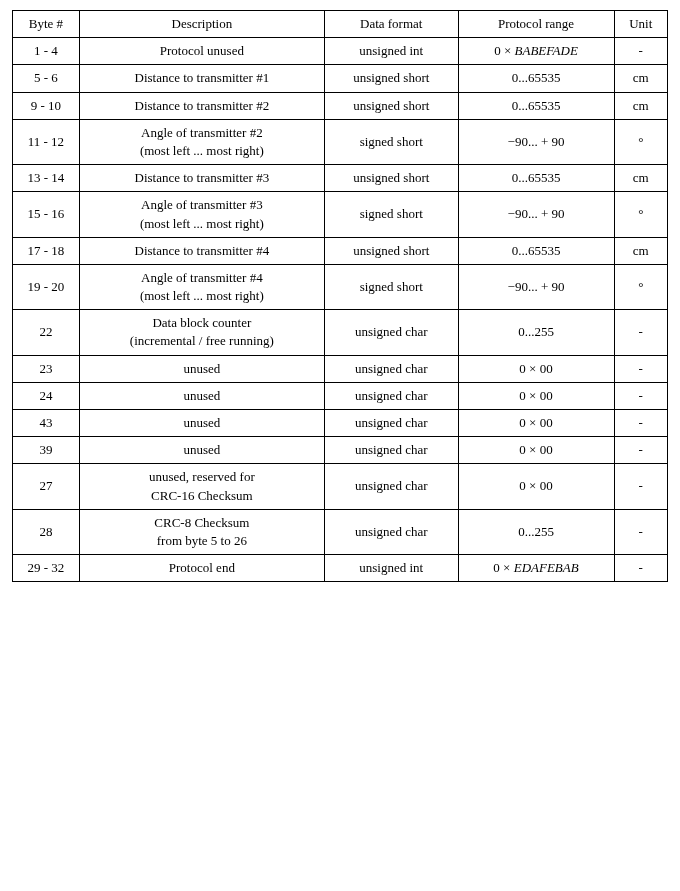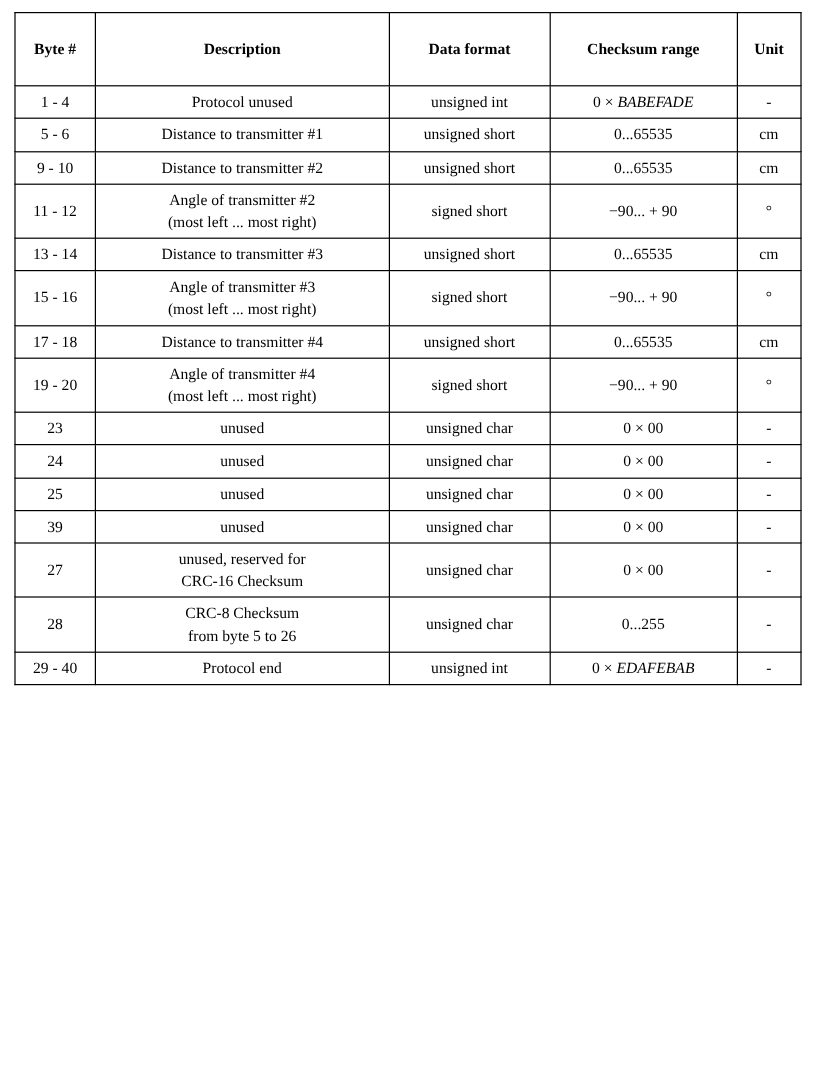--- a/index.html
+++ b/index.html
@@ -20,44 +20,44 @@
       border: 1.5px solid #000;
     }
     th, td {
       border: 1px solid #000;
       text-align: center;
       vertical-align: middle;
       padding: 4px 6px;
       line-height: 1.4;
     }
     th {
-      font-weight: bold;
+      font-weight: normal;
       font-style: normal;
-      padding: 21px 6px;
+      padding: 4px 6px;
     }
     td.byte {
       white-space: nowrap;
     }
     .col-byte { width: 60px; }
     .col-desc { width: 220px; }
     .col-fmt  { width: 120px; }
     .col-range{ width: 140px; }
     .col-unit { width: 48px; }
   </style>
 </head>
 <body>
 
 <div class="table-wrap">
   <table>
     <thead>
       <tr>
         <th class="col-byte">Byte #</th>
         <th class="col-desc">Description</th>
         <th class="col-fmt">Data format</th>
-        <th class="col-range">Checksum range</th>
+        <th class="col-range">Protocol range</th>
         <th class="col-unit">Unit</th>
       </tr>
     </thead>
     <tbody id="table-body">
     <tr>
           <td class="byte">1 - 4</td>
           <td>Protocol unused</td>
           <td>unsigned int</td>
           <td><span>0 × </span><em>BABEFADE</em></td>
           <td>-</td>
@@ -105,35 +105,42 @@
           <td>cm</td>
         </tr>
         <tr>
           <td class="byte">19 - 20</td>
           <td>Angle of transmitter #4<br>(most left ... most right)</td>
           <td>signed short</td>
           <td>−90... + 90</td>
           <td>°</td>
         </tr>
         <tr>
+          <td class="byte">22</td>
+          <td>Data block counter<br>(incremental / free running)</td>
+          <td>unsigned char</td>
+          <td>0...255</td>
+          <td>-</td>
+        </tr>
+        <tr>
           <td class="byte">23</td>
           <td>unused</td>
           <td>unsigned char</td>
           <td>0 × 00</td>
           <td>-</td>
         </tr>
         <tr>
           <td class="byte">24</td>
           <td>unused</td>
           <td>unsigned char</td>
           <td>0 × 00</td>
           <td>-</td>
         </tr>
         <tr>
-          <td class="byte">25</td>
+          <td class="byte">43</td>
           <td>unused</td>
           <td>unsigned char</td>
           <td>0 × 00</td>
           <td>-</td>
         </tr>
         <tr>
           <td class="byte">39</td>
           <td>unused</td>
           <td>unsigned char</td>
           <td>0 × 00</td>
@@ -147,21 +154,21 @@
           <td>-</td>
         </tr>
         <tr>
           <td class="byte">28</td>
           <td>CRC-8 Checksum<br>from byte 5 to 26</td>
           <td>unsigned char</td>
           <td>0...255</td>
           <td>-</td>
         </tr>
         <tr>
-          <td class="byte">29 - 40</td>
+          <td class="byte">29 - 32</td>
           <td>Protocol end</td>
           <td>unsigned int</td>
           <td><span>0 × </span><em>EDAFEBAB</em></td>
           <td>-</td>
         </tr>
       </tbody>
   </table>
 </div>
 
 </body></html>

